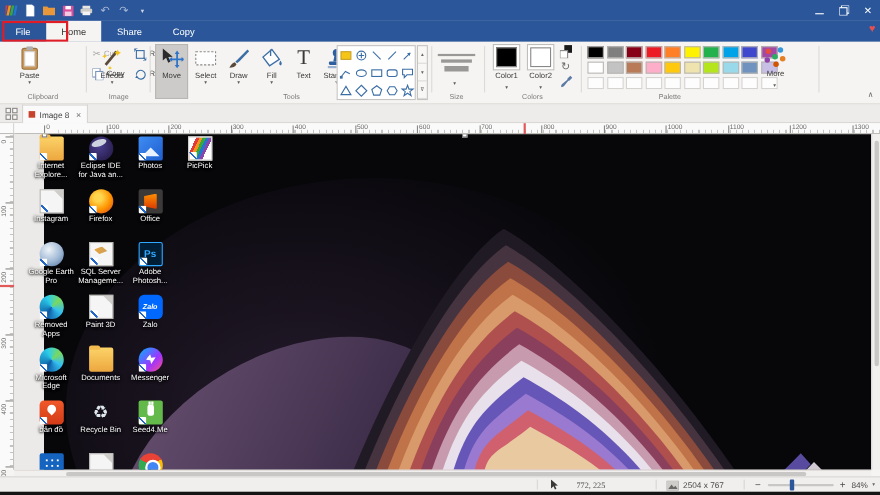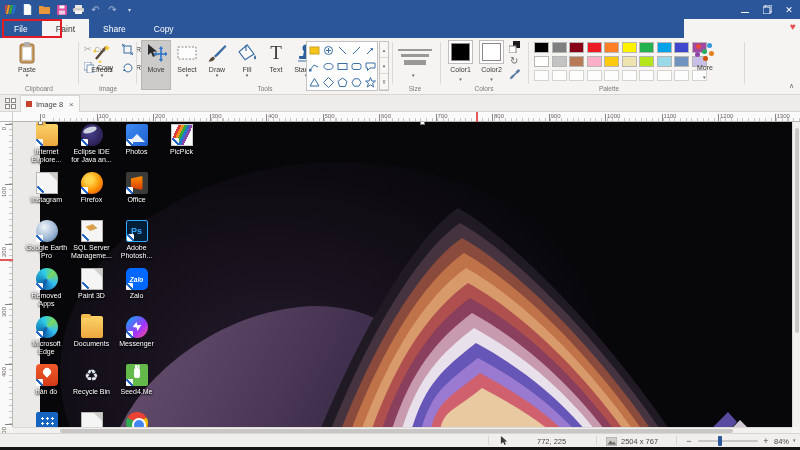--- a/index.html
+++ b/index.html
@@ -9,21 +9,21 @@
 
   
   #titlebar { position:absolute; left:0; top:0; width:800px; height:19px; background:#2b579a; display:flex; align-items:center; }
   #qat { display:flex; align-items:center; gap:6px; padding-left:5px; }
   .qi { width:11px; height:11px; display:flex; align-items:center; justify-content:center; }
   #win-title { position:absolute; left:0; right:0; text-align:center; color:#fff; font-size:8px; pointer-events:none; }
   #win-controls { position:absolute; right:0; top:0; height:19px; display:flex; }
   .wc { width:22px; height:19px; display:flex; align-items:center; justify-content:center; color:#fff; font-size:9px; }
 
   
-  #tabrow { position:absolute; left:0; top:19px; width:684px; height:19px; background:#2b579a; display:flex; align-items:stretch; }
+  #tabrow { position:absolute; left:0; top:19px; width:800px; height:19px; background:#2b579a; display:flex; align-items:stretch; }
   .rtab { padding:0 14px; display:flex; align-items:center; color:#fff; font-size:8.5px; }
   .rtab.active { background:#f5f4f2; color:#383736; }
   #file-annotation { position:absolute; left:2px; top:0px; width:60px; height:19px; border:2px solid #e11c27; pointer-events:none; }
   #heart { position:absolute; right:4px; top:22px; color:#e8504f; font-size:10px; line-height:10px; }
 
   
   #ribbon { position:absolute; left:0; top:38px; width:800px; height:57px; background:#f5f4f2; border-bottom:1px solid #d8d6d3; }
   .gsep { position:absolute; top:4px; bottom:10px; width:1px; background:#dcdad7; }
   .glabel { position:absolute; bottom:2px; font-size:6.5px; color:#7b7a78; text-align:center; }
   .btn-big { position:absolute; top:2px; height:50px; display:flex; flex-direction:column; align-items:center; justify-content:flex-start; border:1px solid transparent; }
@@ -197,21 +197,21 @@
           <rect x="2" y="0" width="7" height="7" fill="none" stroke="#fff"></rect>
           <rect x="0" y="2" width="7" height="7" fill="#2b579a" stroke="#fff"></rect>
         </svg>
       </div>
     <div class="wc">✕</div>
   </div>
 </div>
 
 <div id="tabrow">
   <div class="rtab">File</div>
-  <div class="rtab active">Paint</div>
+  <div class="rtab active">Home</div>
   <div class="rtab">Share</div>
   <div class="rtab">Copy</div>
   <div id="file-annotation"></div>
 </div>
 <div id="heart">♥</div>
 
 <div id="ribbon">
 
   <div class="btn-big" style="left:8px;width:38px;">
     <span class="icon-box" style="height:24px;">
@@ -742,21 +742,21 @@
     <div class="thumb"></div>
   </div>
 
 <div id="statusbar">
   <div class="ssep" style="left:488px;"></div>
   <span class="abs" style="left:500px;top:2px;">
     <svg width="8" height="10">
         <path d="M1 0 L1 9 L3.5 6.8 L5 10 L6.5 9.2 L5 6.2 L8 6 Z" fill="#3a3938" transform="scale(0.9)"></path>
       </svg>
   </span>
-  <span class="abs" style="left:537px;top:3px;">772, 225</span>
+  <span class="abs" style="left:524px;top:3px;font-family:Liberation Serif, serif;">772, 225</span>
   <div class="ssep" style="left:596px;"></div>
   <span class="abs" style="left:606px;top:3px;">
     <svg width="11" height="9">
         <rect x="0" y="0" width="11" height="9" fill="#cfcdca" stroke="#8a8886" stroke-width="0.6"></rect>
         <path d="M1.5 7.5 L4.5 3.5 L6.5 6 L8 4.5 L10 7.5 Z" fill="#6a6866"></path>
       </svg>
   </span>
   <span class="abs" style="left:621px;top:3px;">2504 x 767</span>
   <div class="ssep" style="left:676px;"></div>
   <div class="zbtn" style="left:683px;">−</div>

